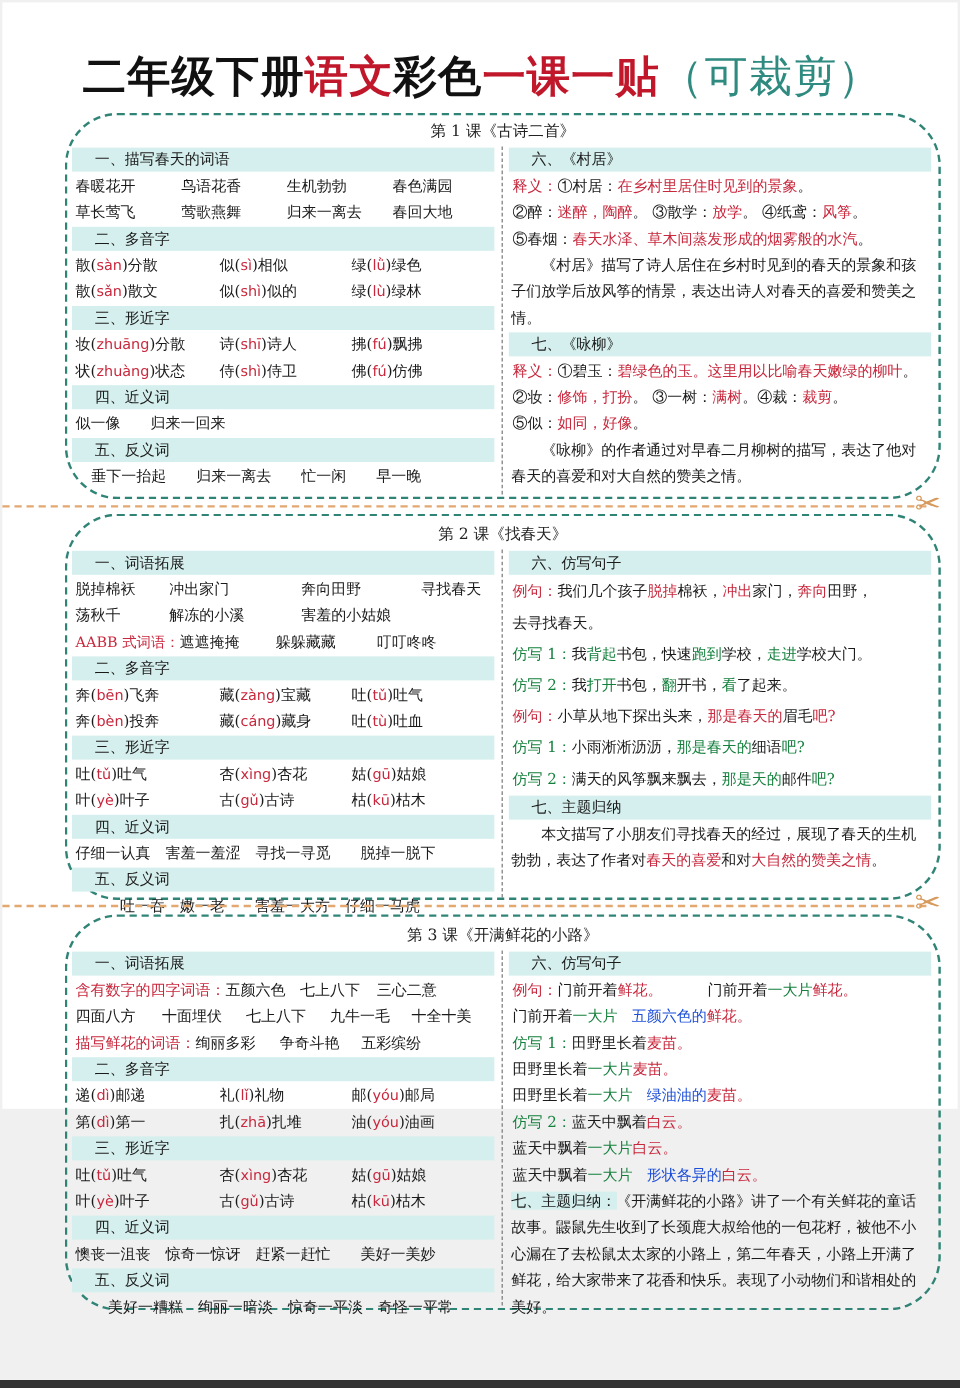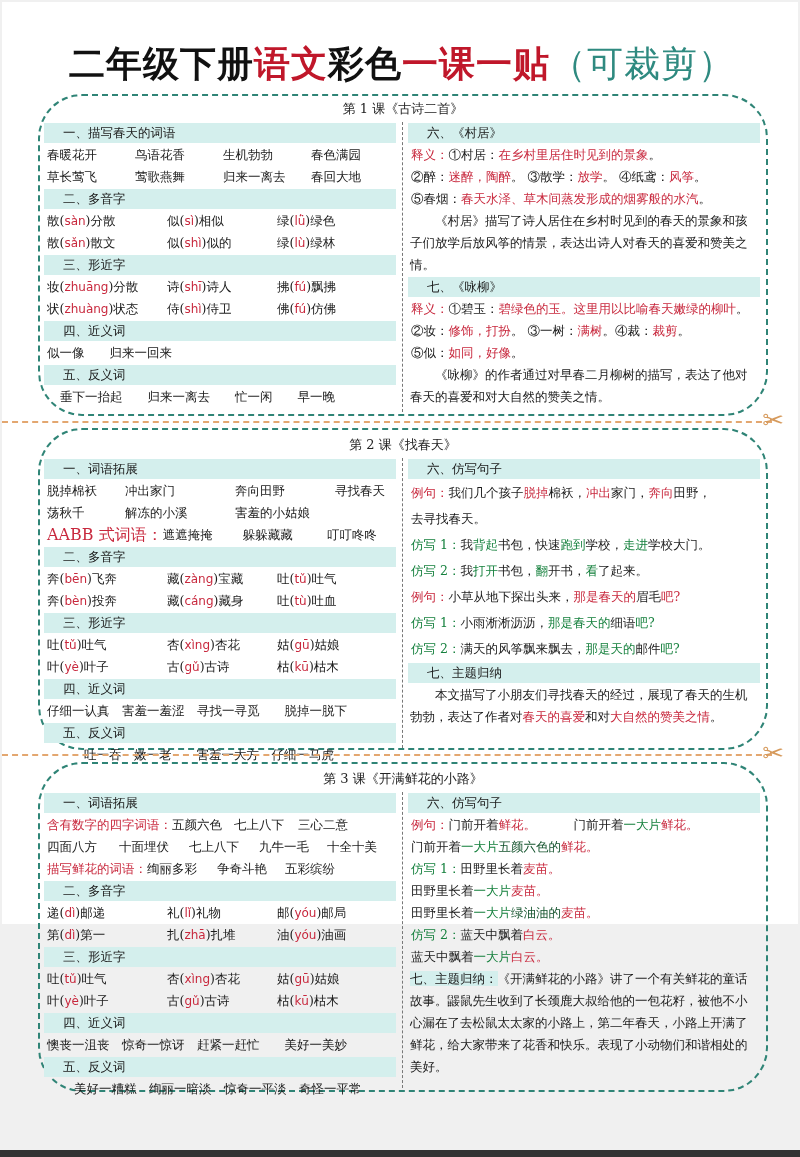--- a/index.html
+++ b/index.html
@@ -4,33 +4,33 @@
 <style>
   * { box-sizing: border-box; margin: 0; padding: 0; }
   html, body { width: 800px; height: 1157px; background: #f0f0f0; overflow: hidden; }
   body { font-family: "DejaVu Serif", "Liberation Serif", serif; color: #1a1a1a; position: relative; }
   .page { position: absolute; left: 2px; top: 2px; width: 796px; height: 922px; background: #ffffff; }
   .title { position: absolute; top: 38px; left: 0; width: 800px; text-align: center; font-family: "DejaVu Sans", sans-serif; font-weight: bold; font-size: 36px; letter-spacing: 1px; }
   .title .t-black { color: #111; }
   .title .t-red { color: #c0172a; }
   .title .t-teal { color: #2f8a80; font-weight: normal; }
 
-  .lesson { position: absolute; left: 36px; width: 730px; border: 2px dashed #2f8476; border-radius: 44px; }
+  .lesson { position: absolute; left: 52px; width: 730px; border: 2px dashed #2f8476; border-radius: 44px; }
   .lesson-title { position: absolute; left: 0; width: 100%; text-align: center; font-size: 13px; color: #222; }
   .col { position: absolute; font-size: 12.5px; line-height: 21px; }
   .col.left { left: 4px; width: 352px; }
   .col.right { left: 368px; width: 352px; }
   .divider { position: absolute; left: 362px; border-left: 1px dashed #777; }
   .sec { background: #d4efed; height: 20px; line-height: 20px; padding-left: 19px; font-size: 12.5px; color: #1a1a1a; margin: 1px 0; }
   .row { display: flex; white-space: nowrap; padding-left: 3px; height: 22px; line-height: 22px; }
   .row span { display: inline-block; }
   .w1 { width: 88px; } .w2 { width: 120px; } .w3 { width: 110px; }
   .red { color: #c8283d; }
   .blue { color: #15803d; }
-  .green { color: #14532d; }
+  .green { color: #1d4ed8; margin-left: 12px; }
   .pin { color: #c8283d; font-family: "DejaVu Sans", sans-serif; font-size: 12px; }
   .ul { text-decoration-color: #c8283d; }
   .para { text-indent: 2em; padding: 0 2px; line-height: 22px; }
   .rline { padding-left: 3px; line-height: 22px; white-space: nowrap; }
   .cut { position: absolute; left: 0; width: 770px; border-top: 2px dashed #e3a770; }
   .scissors { position: absolute; right: 14px; color: #d69a5c; font-size: 26px; font-family: "DejaVu Sans", sans-serif; }
   .bottom-bar { position: absolute; left: 0; top: 1150px; width: 800px; height: 7px; background: #333; }
 </style>
 </head>
 <body>
@@ -112,21 +112,21 @@
           <span style="width:110px">冲出家门</span>
           <span style="width:100px">奔向田野</span>
           <span>寻找春天</span>
         </div>
       <div class="row">
           <span style="width:78px">荡秋千</span>
           <span style="width:110px">解冻的小溪</span>
           <span>害羞的小姑娘</span>
         </div>
       <div class="row">
-          <span class="red" style="font-size:16px">AABB 式词语：</span>
+          <span class="red" style="font-size:12px">AABB 式词语：</span>
           <span style="width:80px">遮遮掩掩</span>
           <span style="width:84px">躲躲藏藏</span>
           <span>叮叮咚咚</span>
         </div>
       <div class="sec">二、多音字</div>
       <div class="row">
         <span class="w2"><span>奔(</span><span class="pin">bēn</span><span>)飞奔</span></span>
         <span class="w3"><span>藏(</span><span class="pin">zàng</span><span>)宝藏</span></span>
         <span><span>吐(</span><span class="pin">tǔ</span><span>)吐气</span></span>
       </div>
@@ -221,18 +221,19 @@
     </div>
     <div class="col right" style="top:28px;">
       <div class="sec">六、仿写句子</div>
       <div class="rline"><span class="red">例句：</span><span>门前开着</span><span class="red">鲜花。</span>　　　<span>门前开着</span><span class="blue">一大片</span><span class="red">鲜花。</span></div>
       <div class="rline"><span>门前开着</span><span class="blue">一大片</span><span class="green">五颜六色的</span><span class="red">鲜花。</span></div>
       <div class="rline"><span class="blue">仿写 1：</span><span>田野里长着</span><span class="red">麦苗。</span></div>
       <div class="rline"><span>田野里长着</span><span class="blue">一大片</span><span class="red">麦苗。</span></div>
       <div class="rline"><span>田野里长着</span><span class="blue">一大片</span><span class="green">绿油油的</span><span class="red">麦苗。</span></div>
       <div class="rline"><span class="blue">仿写 2：</span><span>蓝天中飘着</span><span class="red">白云。</span></div>
       <div class="rline"><span>蓝天中飘着</span><span class="blue">一大片</span><span class="red">白云。</span></div>
+      <div class="rline"><span>蓝天中飘着</span><span class="blue">一大片</span><span class="green">形状各异的</span><span class="red">白云。</span></div>
       <div style="padding:0 2px;line-height:22px;"><span style="background:#d4efed;">七、主题归纳：</span><span>《开满鲜花的小路》讲了一个有关鲜花的童话故事。鼹鼠先生收到了长颈鹿大叔给他的一包花籽，被他不小心漏在了去松鼠太太家的小路上，第二年春天，小路上开满了鲜花，给大家带来了花香和快乐。表现了小动物们和谐相处的美好。</span></div>
     </div>
   </div>
 </div>
 
 <div class="bottom-bar"></div>
 
 </body></html>

